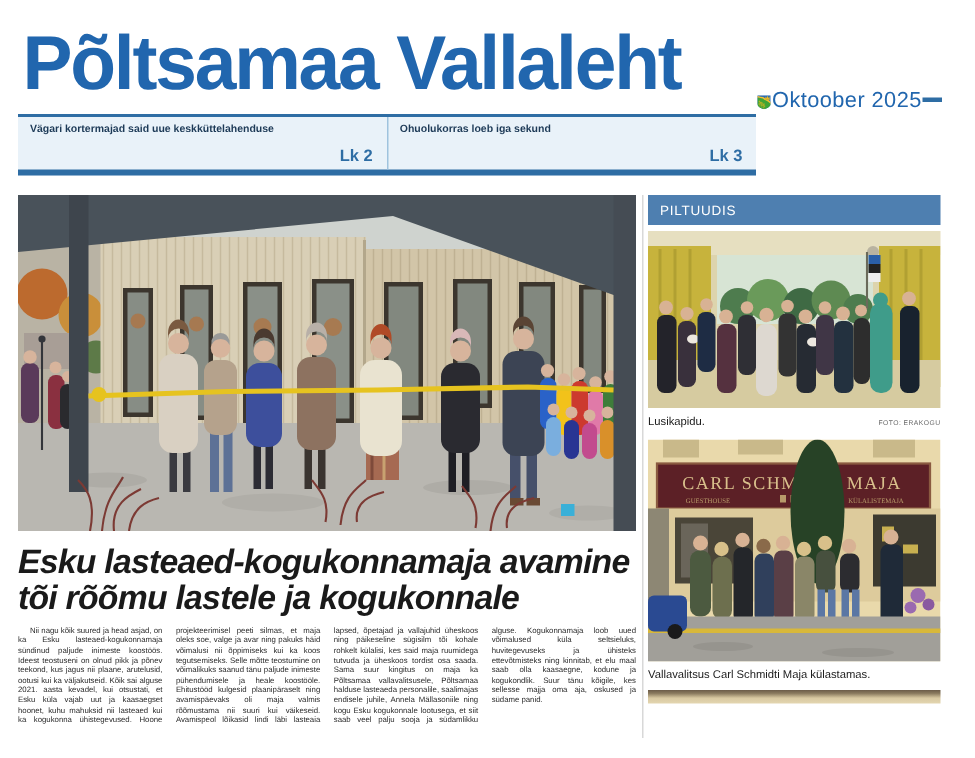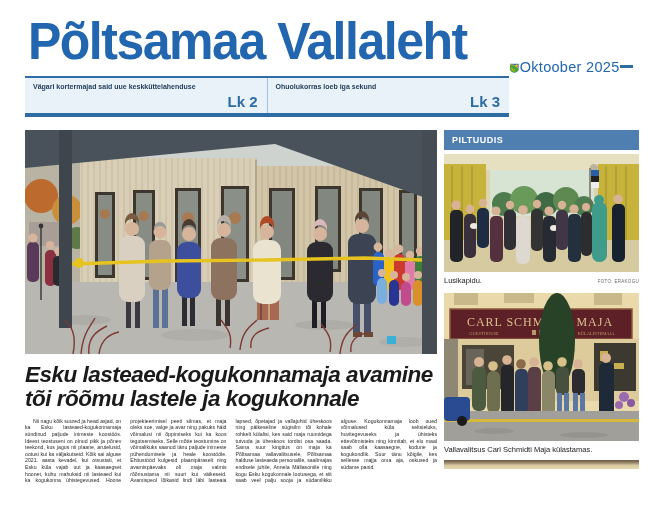--- a/index.html
+++ b/index.html
@@ -1,49 +1,49 @@
 <!DOCTYPE html>
 <html><head>
 <meta charset="utf-8">
 <style>
   * { margin:0; padding:0; box-sizing:border-box; }
   html,body { width:650px; height:505px; overflow:hidden; background:#fff;
     font-family:"Liberation Sans", sans-serif; }
-  .page { width:650px; height:505px; background:#fff; padding:14px 17px 0 25px; position:relative; overflow:hidden; }
+  .page { width:650px; height:505px; background:#fff; padding:14px 17px 0 12px; position:relative; overflow:hidden; }
 
   
   .header { display:flex; }
   .header-left { width:492px; }
   .masthead-title { color:#2166AE; font-weight:bold; font-size:51px; letter-spacing:-1.5px;
     line-height:1.08; white-space:nowrap; transform:scaleX(.98); transform-origin:left; padding-left:3px; }
   .teaser-bar { margin-top:7px; display:flex; background:#E9F2F9;
     border-top:2px solid #2E6DA4; border-bottom:4px solid #2E6DA4; height:41px; }
   .teaser { flex:1; position:relative; padding:4px 8px 2px 8px; }
   .teaser + .teaser { border-left:1px solid #9FC3DE; }
   .teaser-text { font-size:7px; font-weight:600; color:#1D3A57; line-height:1.4; max-width:78%; }
-  .teaser-page { position:absolute; right:9px; bottom:3px; font-size:15px; font-weight:bold; color:#2E6DA4; }
+  .teaser-page { position:absolute; right:9px; bottom:3px; font-size:11px; font-weight:bold; color:#2E6DA4; }
   .header-right { width:124px; display:flex; flex-direction:row; align-items:center; }
   .coat-of-arms { margin-top:4px; }
   .issue-date { margin-top:2px; font-size:14.5px; color:#2166AE; letter-spacing:.3px; white-space:nowrap; }
   .issue-rule { width:124px; height:3px; background:#2E6DA4; margin-top:2px; }
 
   
   .main { display:flex; margin-top:13px; }
   .article-col { width:412px; }
   .col-divider { width:1px; background:#D8D8D8; margin:0 3px 0 4px; }
   .sidebar-col { width:195px; }
 
   .main-photo { width:412px; height:224px; display:block; background:#cfd3cf; }
   .headline { margin-top:9px; font-size:22.5px; font-weight:bold; color:#1A1A1A;
     letter-spacing:-.5px; line-height:1.06;font-style:italic; }
   .body-text { margin-top:7px; column-count:4; column-gap:9px; font-size:5.2px; line-height:6.6px;
     color:#2a2a2a; text-align:justify; height:74px; overflow:hidden; text-indent:8px; hyphens:auto; }
 
   
-  .sidebar-header { background:#4E7FB0; color:#fff; font-size:9px; font-weight:bold;
+  .sidebar-header { background:#4E7FB0; color:#fff; font-size:9px; font-weight:normal;
     letter-spacing:.5px; padding:5px 8px 5px 8px; height:20px; }
   .sb-photo { display:block; width:195px; margin-top:4px; }
   .caption-row { display:flex; justify-content:space-between; align-items:baseline; margin-top:4px; }
   .caption { font-size:7.5px; font-weight:normal; color:#1a1a1a; }
   .credit { font-size:4.5px; color:#6a6a6a; letter-spacing:.3px; }
   .photo3-sliver { width:195px; height:9px; margin-top:6px;
     background:linear-gradient(180deg,#6b5b48 0%,#8a7a5e 25%,#d9c9a2 60%,#e3d6b0 100%); }
 </style>
 </head>
 <body>

